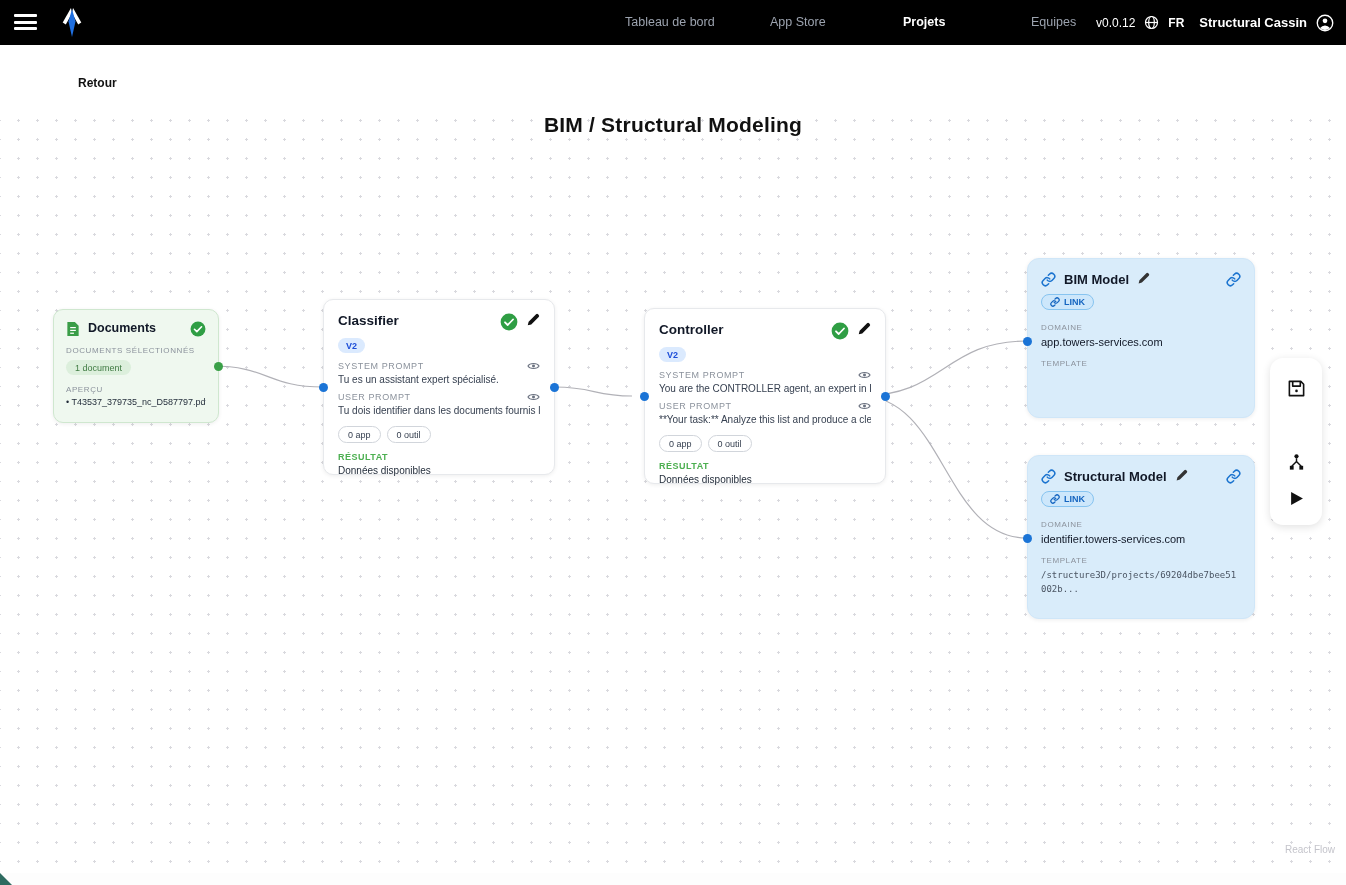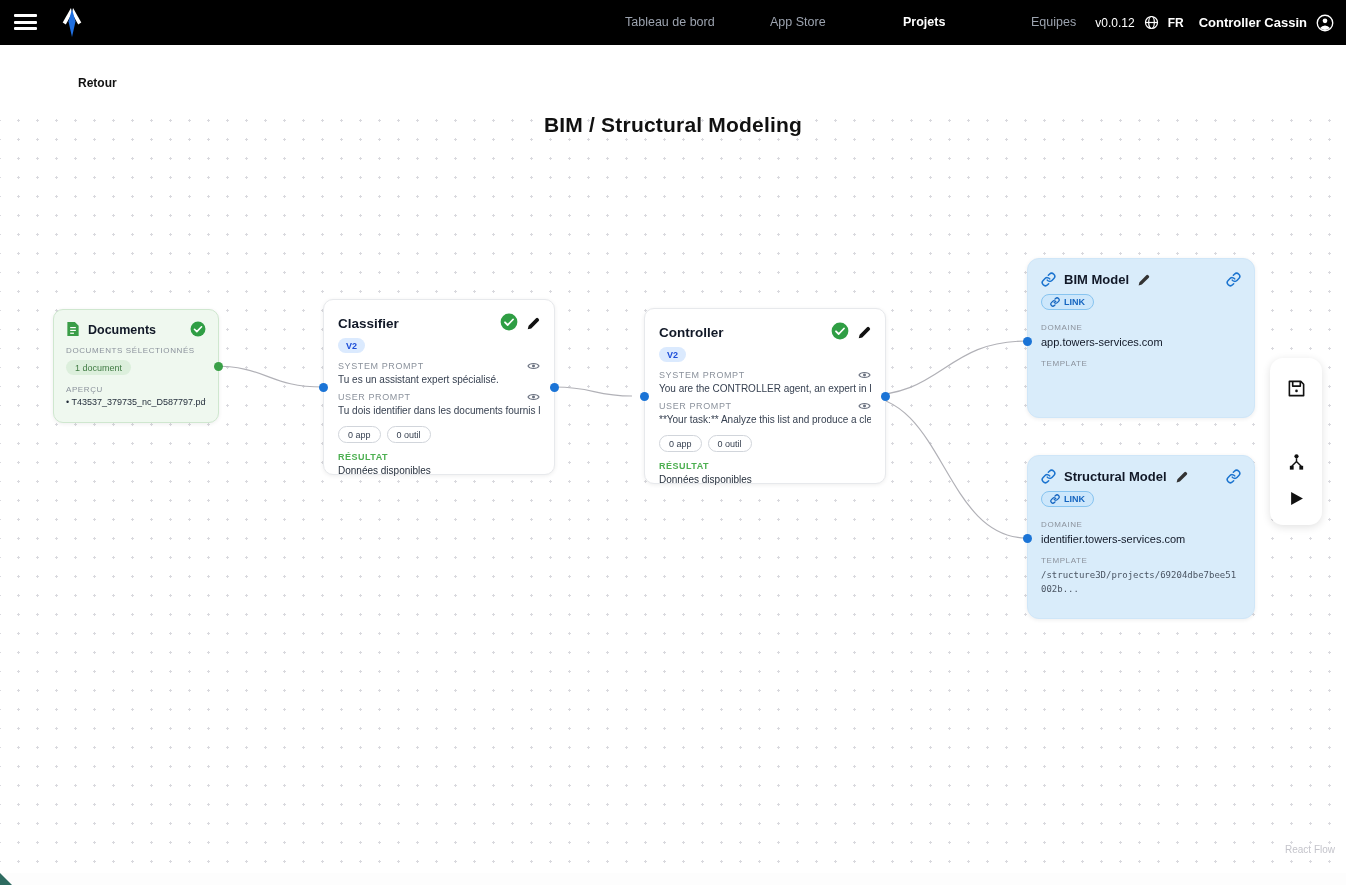--- a/index.html
+++ b/index.html
@@ -31,21 +31,21 @@
     background-image:radial-gradient(circle, #d9d9de 1px, transparent 1.3px);
     background-size:19px 19px; background-position:9px 6px; z-index:0; }
   .bottom-bar { position:absolute; bottom:0; left:0; width:1346px; height:12px; background:#fdfdfd; z-index:4; }
   .corner-triangle { position:absolute; bottom:0; left:0; width:0; height:0;
     border-bottom:12px solid #2e6b60; border-right:12px solid transparent; z-index:6; }
   .edges-svg { position:absolute; top:0; left:0; z-index:1; pointer-events:none; }
   .attribution { position:absolute; top:844px; right:11px; font-size:10px; color:#c4c4cb; z-index:2; cursor:pointer; }
 
   
   .node { position:absolute; z-index:3; border-radius:10px; box-shadow:0 1px 4px rgba(0,0,0,0.07); cursor:grab; }
-  .node-head { display:flex; align-items:flex-end; gap:8px; }
+  .node-head { display:flex; align-items:flex-start; gap:8px; }
   .node-title { font-size:13.5px; font-weight:bold; color:#111827; white-space:nowrap; }
   .spacer { flex:1; }
   .micro-label { font-size:8px; color:#8b929c; letter-spacing:0.6px; white-space:nowrap; }
   .prompt-text { font-size:10px; color:#374151; white-space:nowrap; overflow:hidden; margin-top:3px; }
   .handle { position:absolute; width:9px; height:9px; border-radius:50%; cursor:crosshair; }
   .handle-green { background:#3aa048; }
   .handle-blue { background:#1b74d6; }
 
   
   .node-documents { left:53px; top:309px; width:166px; height:114px;
@@ -111,21 +111,21 @@
   <div class="nav-right">
     <span class="nav-version">v0.0.12</span>
     <span class="icon-btn">
       <svg width="15" height="15" viewBox="0 0 16 16" fill="none" stroke="#fff" stroke-width="1.3">
         <circle cx="8" cy="8" r="6.4"></circle>
           <ellipse cx="8" cy="8" rx="3" ry="6.4"></ellipse>
           <line x1="1.6" y1="8" x2="14.4" y2="8"></line>
       </svg>
     </span>
     <span class="nav-lang">FR</span>
-    <span class="nav-user">Controller Cassin</span>
+    <span class="nav-user">Structural Cassin</span>
     <span class="icon-btn">
       <svg width="18" height="18" viewBox="0 0 20 20">
         <circle cx="10" cy="10" r="8.6" fill="none" stroke="#fff" stroke-width="1.5"></circle>
         <circle cx="10" cy="7.6" r="2.6" fill="#fff"></circle>
         <path d="M4.6 15.6 a6.6 6.6 0 0 1 10.8 0 a8.6 8.6 0 0 1 -10.8 0z" fill="#fff"></path>
       </svg>
     </span>
   </div>
 </div>
 

